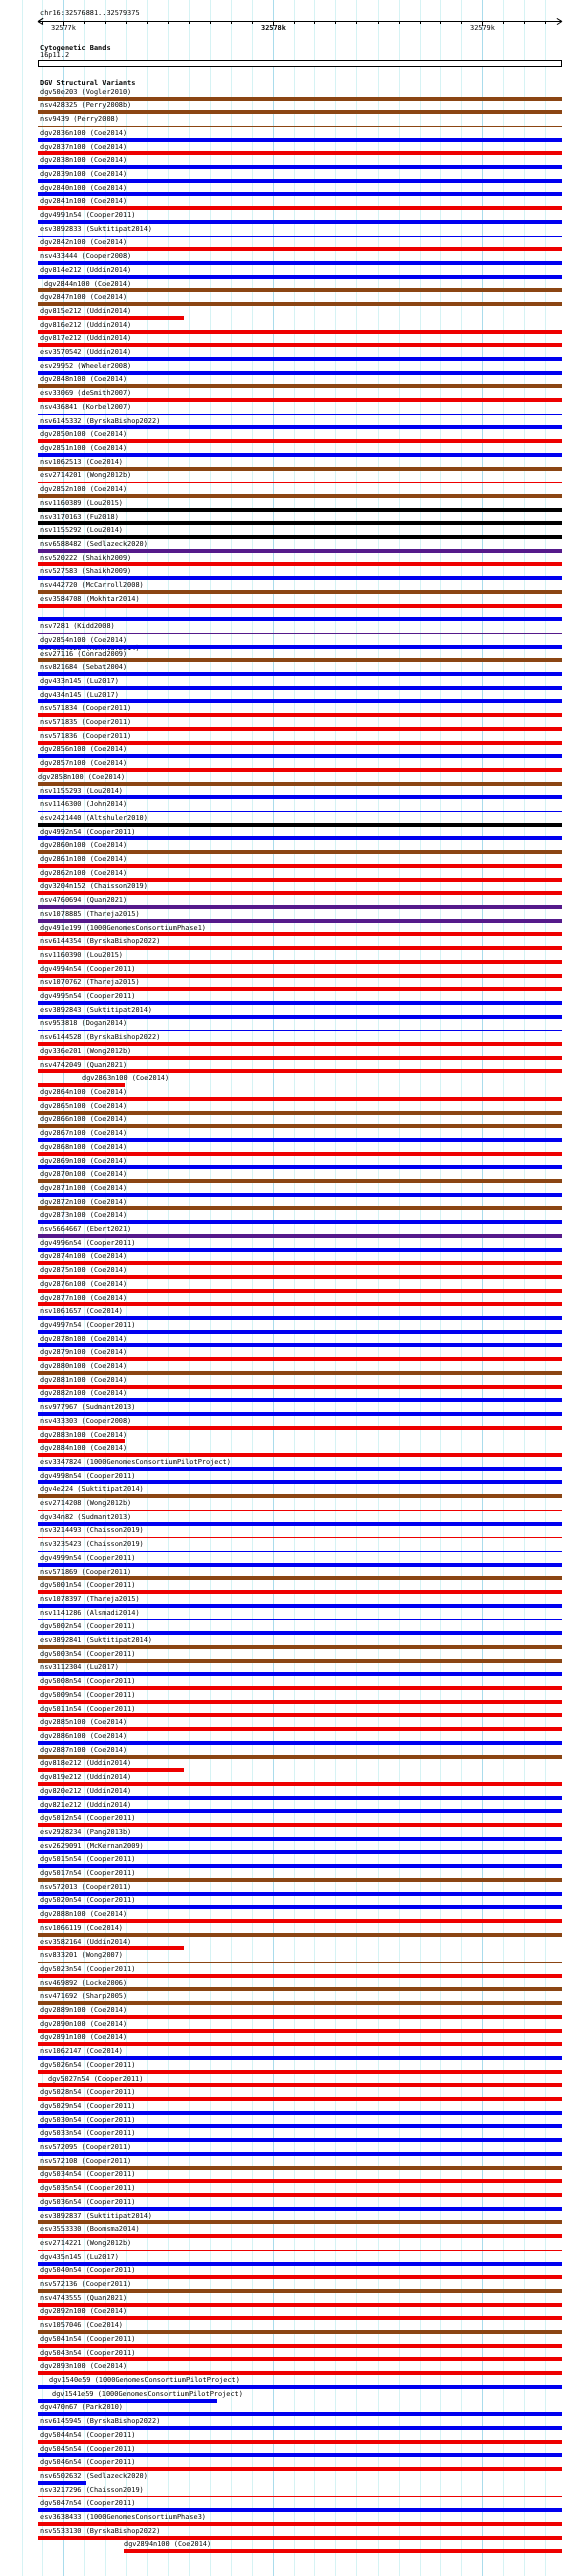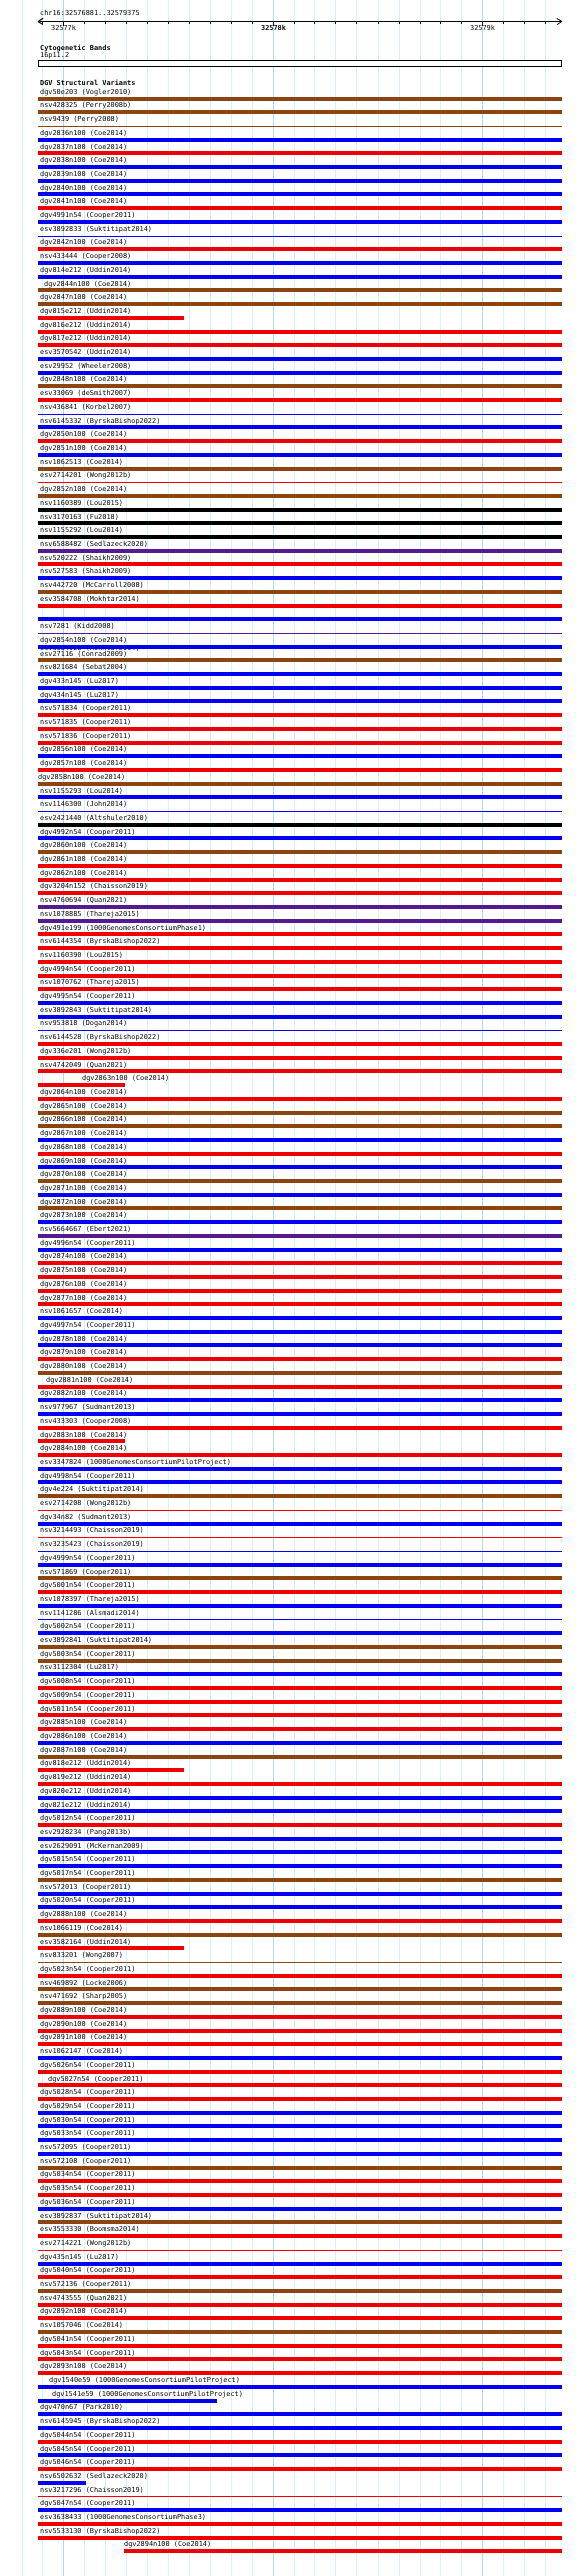--- a/index.html
+++ b/index.html
@@ -466,21 +466,21 @@
       </div>
       <div>
         <div class="vlabel" style="left: 40px; top: 1349px;">dgv2879n100 (Coe2014)</div>
         <div class="vbar" style="left: 38px; top: 1357px; width: 524px; height: 3.9px; background: rgb(238, 0, 0);"></div>
       </div>
       <div>
         <div class="vlabel" style="left: 40px; top: 1363px;">dgv2880n100 (Coe2014)</div>
         <div class="vbar" style="left: 38px; top: 1371px; width: 524px; height: 3.9px; background: rgb(139, 69, 19);"></div>
       </div>
       <div>
-        <div class="vlabel" style="left: 40px; top: 1377px; margin-left: 6px;">dgv2881n100 (Coe2014)</div>
+        <div class="vlabel" style="left: 40px; top: 1377px;">dgv2881n100 (Coe2014)</div>
         <div class="vbar" style="left: 38px; top: 1385px; width: 524px; height: 3.9px; background: rgb(238, 0, 0);"></div>
       </div>
       <div>
         <div class="vlabel" style="left: 40px; top: 1390px;">dgv2882n100 (Coe2014)</div>
         <div class="vbar" style="left: 38px; top: 1398px; width: 524px; height: 3.9px; background: rgb(0, 0, 240);"></div>
       </div>
       <div>
         <div class="vlabel" style="left: 40px; top: 1404px;">nsv977967 (Sudmant2013)</div>
         <div class="vbar" style="left: 38px; top: 1412px; width: 524px; height: 3.9px; background: rgb(0, 0, 240);"></div>
       </div>

